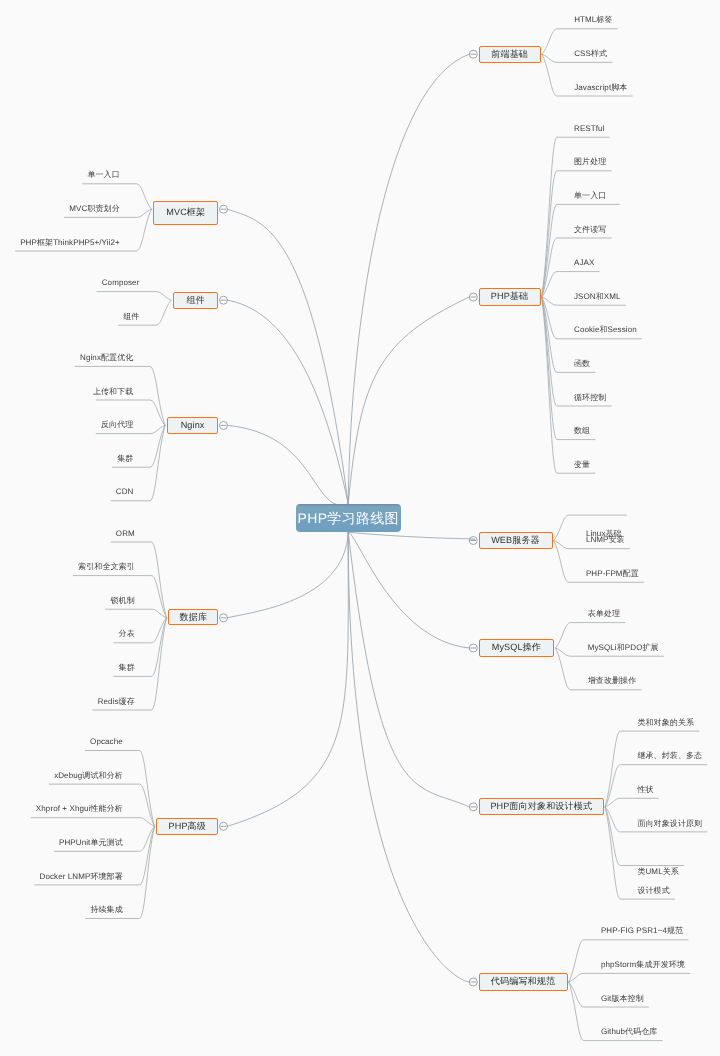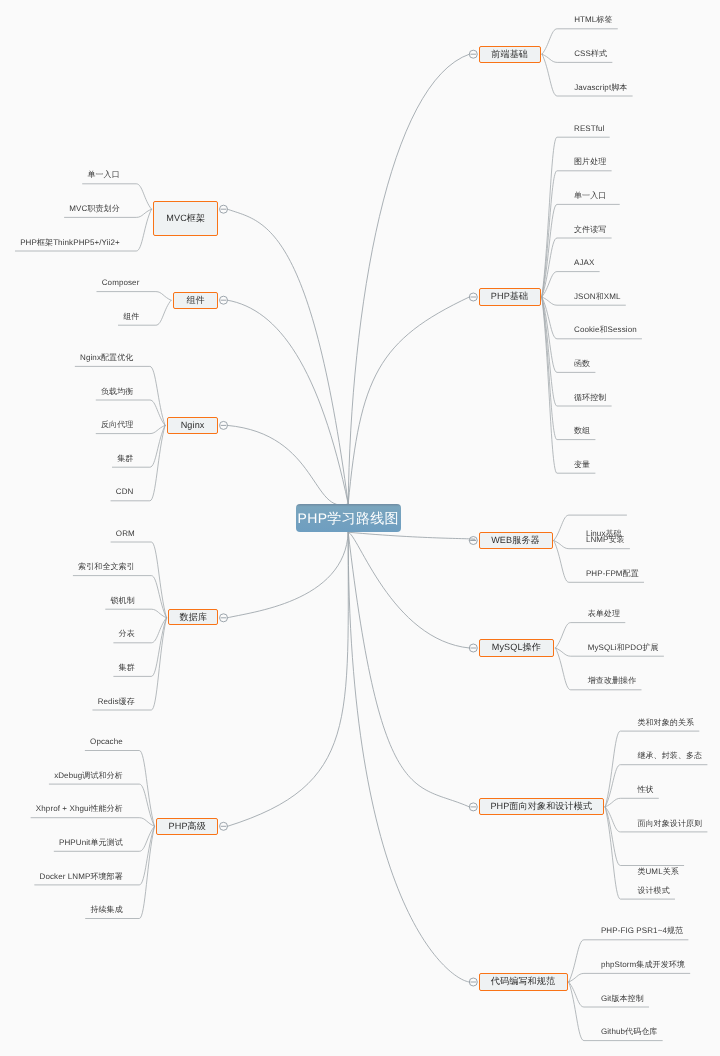--- a/index.html
+++ b/index.html
@@ -181,36 +181,36 @@
     <div class="leaf" style="top:819.5px;left:637.4px;"><span>面向对象设计原则</span></div>
     <div class="leaf" style="top:868px;left:637.4px;"><span>类UML关系</span></div>
     <div class="leaf" style="top:886.7px;left:637.4px;"><span>设计模式</span></div>
   <div class="node" style="left:478.5px;top:973.4px;width:89.0px;height:17.2px;">
       <span>代码编写和规范</span>
     </div>
     <div class="leaf" style="top:927.4px;left:600.9px;"><span>PHP-FIG PSR1~4规范</span></div>
     <div class="leaf" style="top:961.0px;left:600.9px;"><span>phpStorm集成开发环境</span></div>
     <div class="leaf" style="top:994.6px;left:600.9px;"><span>Git版本控制</span></div>
     <div class="leaf" style="top:1028.2px;left:600.9px;"><span>Github代码仓库</span></div>
-  <div class="node" style="left:153.3px;top:200.6px;width:65.0px;height:35px;">
+  <div class="node" style="left:153.3px;top:200.6px;width:65.0px;height:24px;">
       <span>MVC框架</span>
     </div>
     <div class="leaf" style="top:171.4px;right:600.2px;"><span>单一入口</span></div>
     <div class="leaf" style="top:205.0px;right:600.2px;"><span>MVC职责划分</span></div>
     <div class="leaf" style="top:238.6px;right:600.2px;"><span>PHP框架ThinkPHP5+/Yii2+</span></div>
   <div class="node" style="left:172.9px;top:291.6px;width:45.4px;height:17.2px;">
       <span>组件</span>
     </div>
     <div class="leaf" style="top:279.2px;right:580.6px;"><span>Composer</span></div>
     <div class="leaf" style="top:312.8px;right:580.6px;"><span>组件</span></div>
   <div class="node" style="left:166.9px;top:416.8px;width:51.4px;height:17.2px;">
       <span>Nginx</span>
     </div>
     <div class="leaf" style="top:354.0px;right:586.6px;"><span>Nginx配置优化</span></div>
-    <div class="leaf" style="top:387.6px;right:586.6px;"><span>负载均衡</span></div>
+    <div class="leaf" style="top:387.6px;right:586.6px;"><span>上传和下载</span></div>
     <div class="leaf" style="top:421.2px;right:586.6px;"><span>反向代理</span></div>
     <div class="leaf" style="top:454.8px;right:586.6px;"><span>集群</span></div>
     <div class="leaf" style="top:488.4px;right:586.6px;"><span>CDN</span></div>
   <div class="node" style="left:168.3px;top:609.2px;width:50.0px;height:16px;">
       <span>数据库</span>
     </div>
     <div class="leaf" style="top:529.6px;right:585.2px;"><span>ORM</span></div>
     <div class="leaf" style="top:563.2px;right:585.2px;"><span>索引和全文索引</span></div>
     <div class="leaf" style="top:596.8px;right:585.2px;"><span>锁机制</span></div>
     <div class="leaf" style="top:630.4px;right:585.2px;"><span>分表</span></div>

